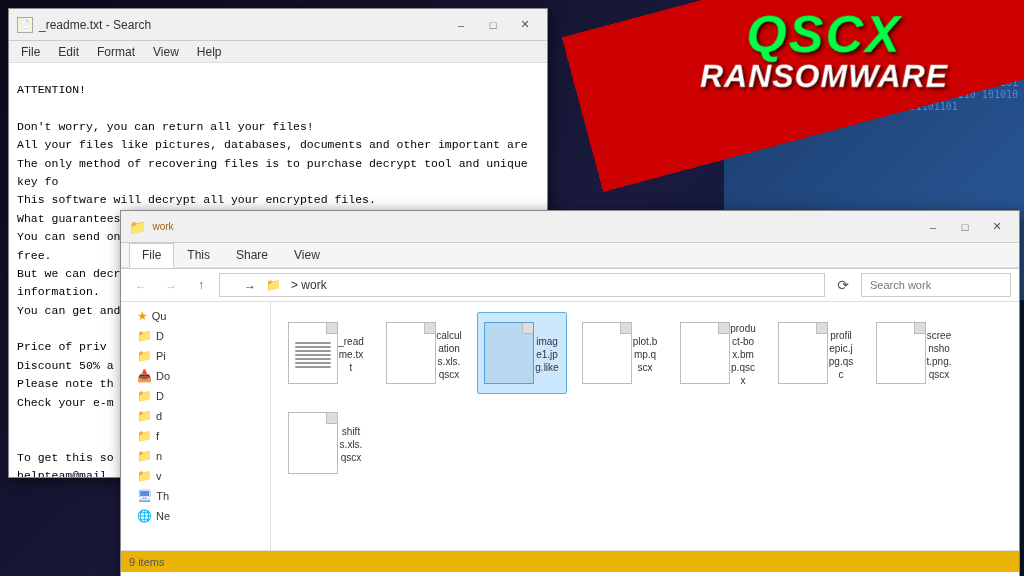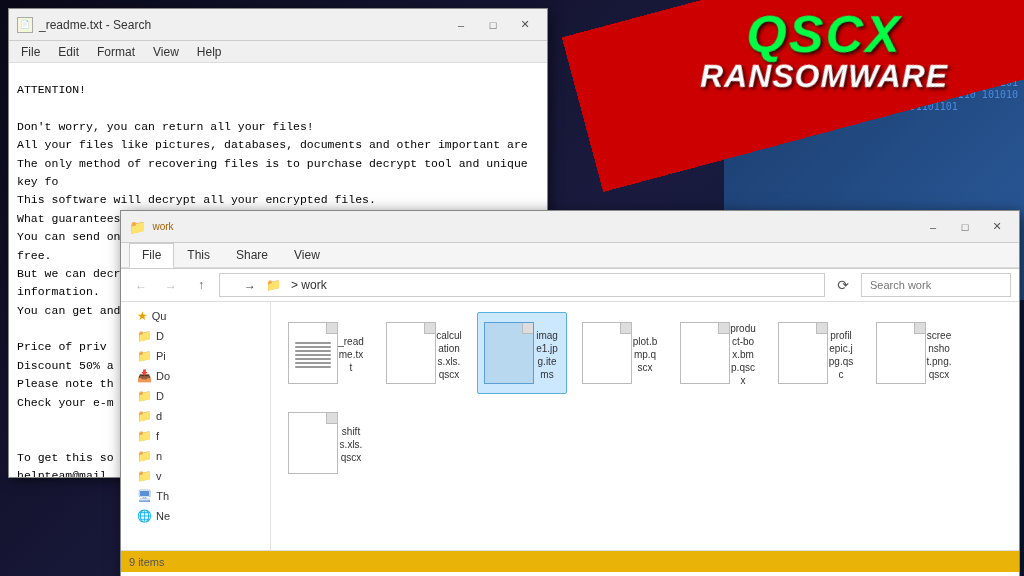--- a/index.html
+++ b/index.html
@@ -589,21 +589,21 @@
           <div class="file-page"></div>
         </div>
         <div class="file-name">calculations.xls.qscx</div>
       </div>
 
 
       <div class="file-item selected">
         <div class="file-icon">
           <div class="file-page highlighted"></div>
         </div>
-        <div class="file-name">image1.jpg.items</div>
+        <div class="file-name">image1.jpg.like</div>
       </div>
 
       <div class="file-item">
         <div class="file-icon">
           <div class="file-page"></div>
         </div>
         <div class="file-name">plot.bmp.qscx</div>
       </div>
 
       <div class="file-item">

